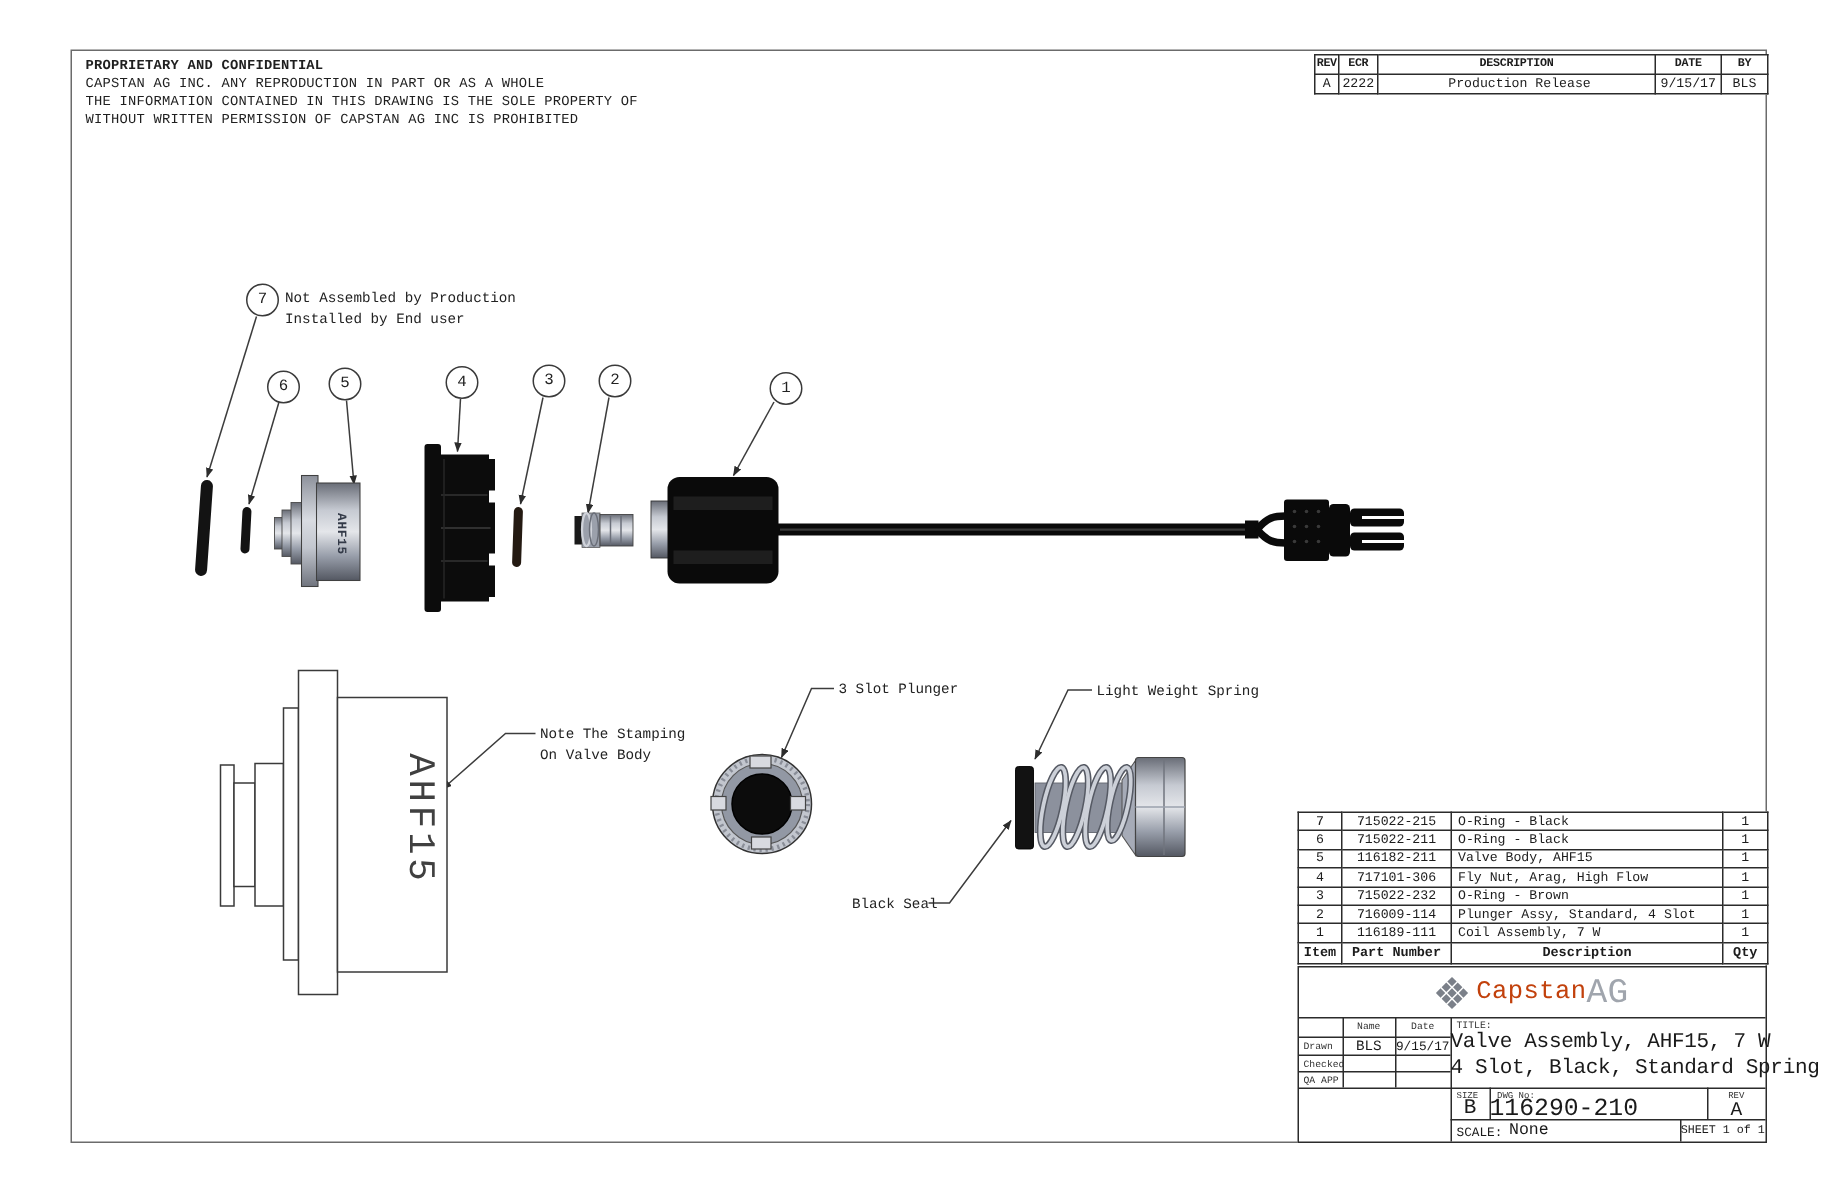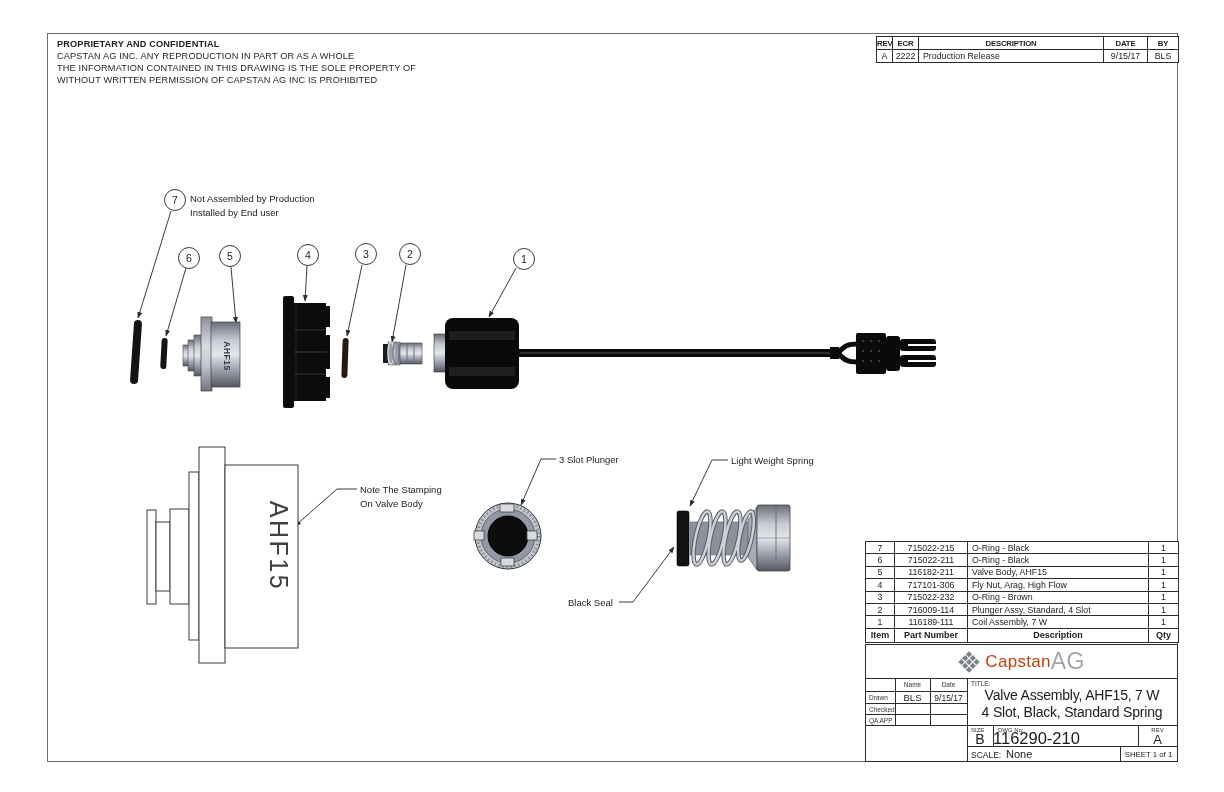--- a/index.html
+++ b/index.html
@@ -1,29 +1,29 @@
 <!DOCTYPE html>
 <html><head>
 <meta charset="utf-8">
 <style>
   html,body{margin:0;padding:0;background:#fff;}
   .sheet{position:relative;width:1224px;height:792px;background:#fff;overflow:hidden;
-         font-family:Liberation Sans, sans-serif;color:#1a1a1a;}
+         font-family:Liberation Mono, monospace;color:#1a1a1a;}
   .abs{position:absolute;}
   .frame{position:absolute;left:47px;top:33px;width:1131px;height:729px;
          border:1.5px solid #6b6b6b;box-sizing:border-box;}
   
   .notice{position:absolute;left:57px;top:38px;font-size:9.2px;line-height:12px;
           letter-spacing:.15px;color:#1f1f1f;white-space:nowrap;}
   .notice .nt{font-weight:bold;}
   
   table.sheet-table{border-collapse:collapse;table-layout:fixed;background:#fff;position:absolute;}
   table.sheet-table td{border:1px solid #2b2b2b;padding:0;overflow:hidden;white-space:nowrap;
                        font-size:8.8px;color:#1c1c1c;}
-  .rev-table td{height:12px;}
+  .rev-table td{height:12px;text-align:center;}
   .rev-table td.hd{font-weight:bold;text-align:center;font-size:7.8px;letter-spacing:-.2px;}
   .rev-table td.c{text-align:center;}
   .rev-table td.l{padding-left:4px;}
   .bom td{height:11.4px;}
   .bom td.c{text-align:center;}
   .bom td.l{padding-left:4px;}
   .bom tr.hd td{font-weight:bold;text-align:center;font-size:9px;height:13px;}
   
   .balloon{position:absolute;width:22px;height:22px;border:1.2px solid #3a3a3a;border-radius:50%;
            background:#fff;box-sizing:border-box;display:flex;align-items:center;justify-content:center;

